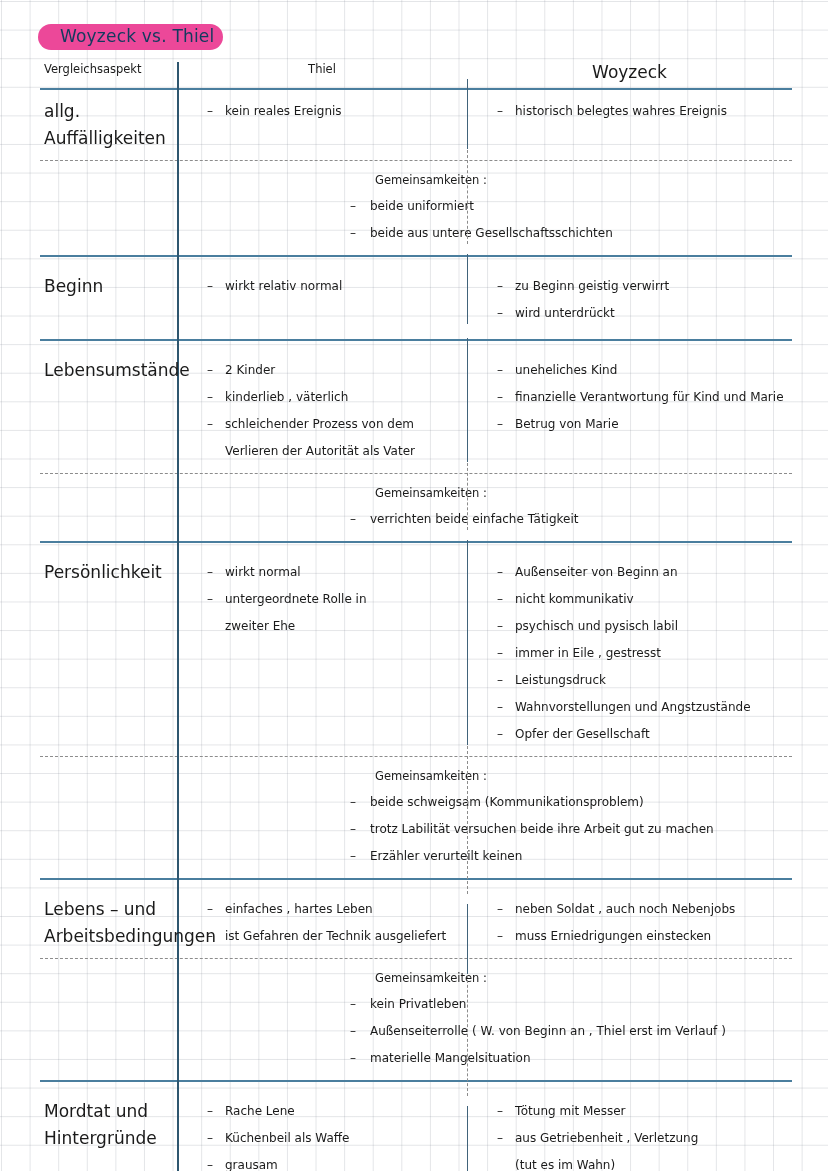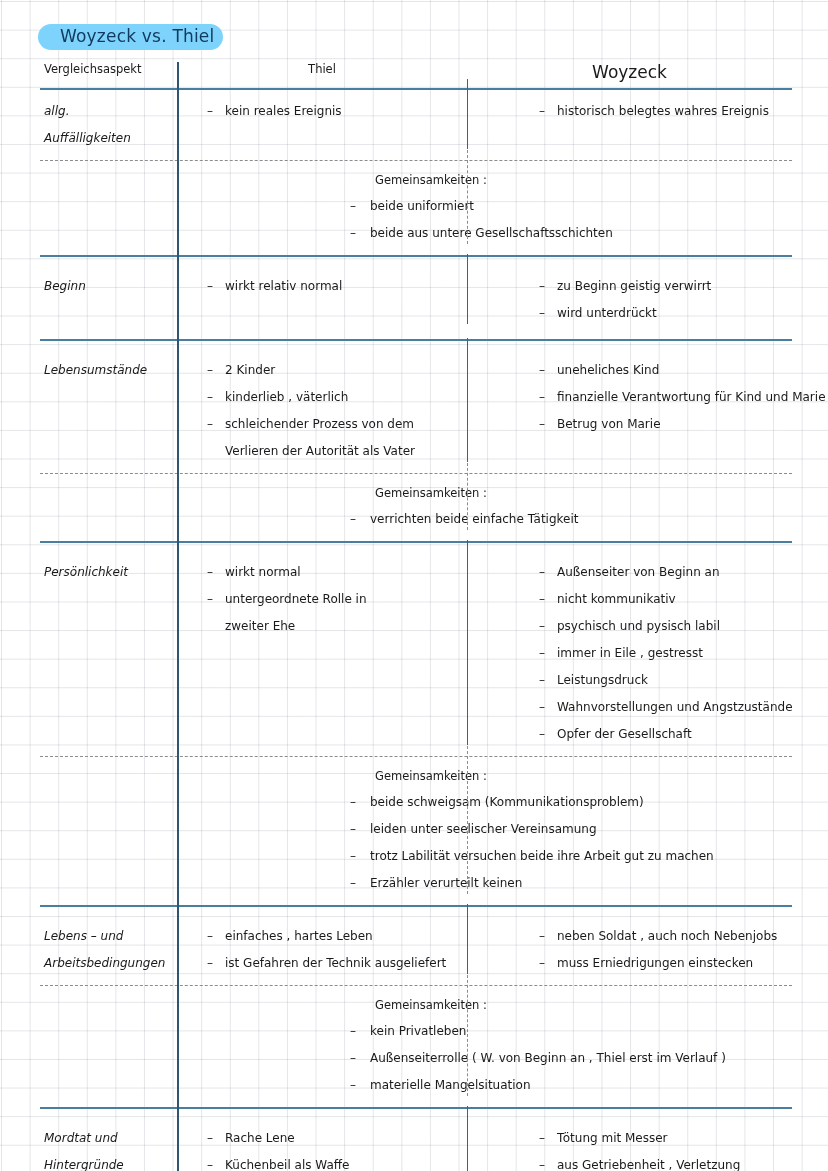--- a/index.html
+++ b/index.html
@@ -24,21 +24,21 @@
     position: absolute;
     left: 38px;
     top: 24px;
   }
   .page-title {
     display: inline-block;
     font-family: "DejaVu Sans", sans-serif;
     font-size: 17px;
     color: #123a5e;
     letter-spacing: 0.2px;
-    background: #7dd3fc;
+    background: #ec4899;
     padding: 2px 9px 3px 22px;
     border-radius: 13px;
     line-height: 1.25;
   }
 
   
   .table {
     position: absolute;
     left: 40px;
     top: 62px;
@@ -79,28 +79,26 @@
     padding: 8px 6px 8px 4px;
   }
   .col-thiel {
     width: 290px;
     flex: 0 0 290px;
     padding: 8px 8px 8px 28px;
   }
   .col-woyzeck {
     flex: 1 1 auto;
     padding: 8px 4px 8px 28px;
-    margin-left: 42px;
   }
 
   .aspect-label {
-    font-size: 12px;
+    font-size: 17px;
     color: #1a1a1a;
     line-height: 27px;
-    font-style: italic;
   }
 
   ul.bullets {
     list-style: none;
     margin: 0;
     padding: 0;
   }
   ul.bullets li {
     position: relative;
     padding-left: 20px;
@@ -299,21 +297,20 @@
         <li class="dash">Wahnvorstellungen und Angstzustände</li>
         <li class="dash">Opfer der Gesellschaft</li>
       </ul>
     </div>
   </div>
   <div class="hdash"></div>
   <div class="common-block">
     <div class="common-title">Gemeinsamkeiten :</div>
     <ul class="common-list">
       <li>beide schweigsam (Kommunikationsproblem)</li>
-      <li>leiden unter seelischer Vereinsamung</li>
       <li>trotz Labilität versuchen beide ihre Arbeit gut zu machen</li>
       <li>Erzähler verurteilt keinen</li>
     </ul>
   </div>
   <div class="hrule"></div>
 
   <div class="spacer-8"></div>
   <div class="row">
     <div class="col-aspect">
       <div class="aspect-label">Lebens – und</div>

